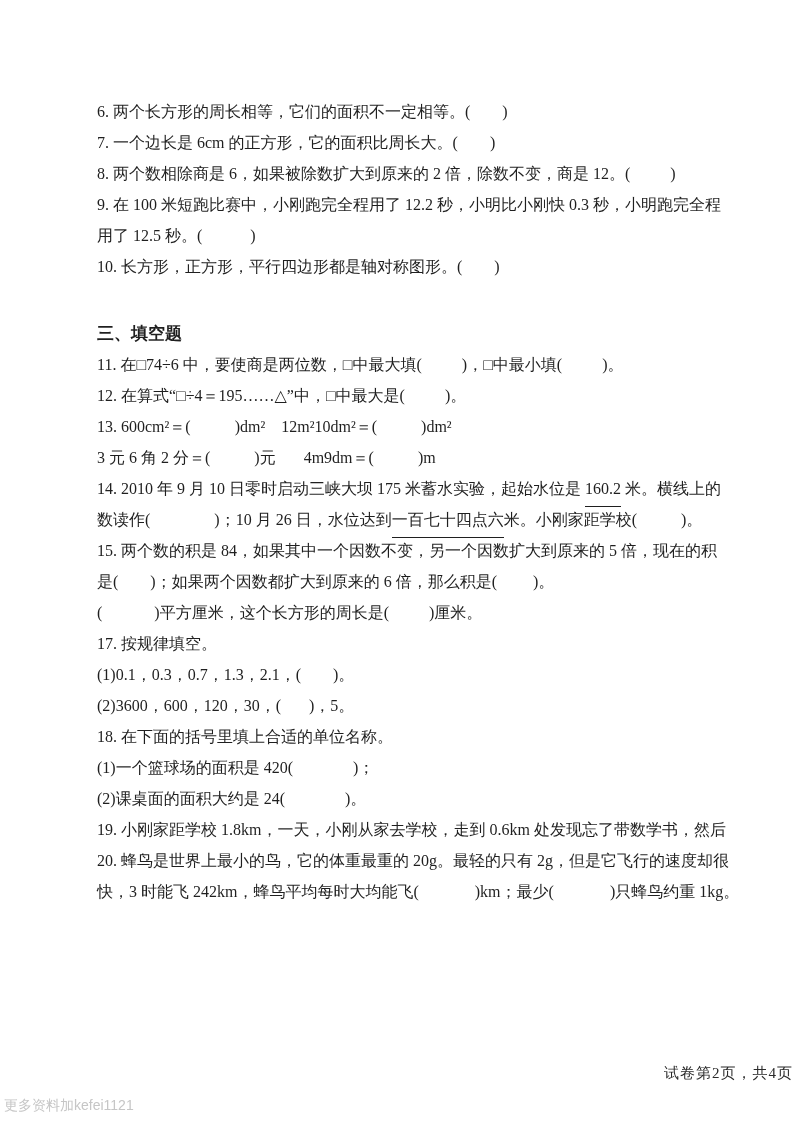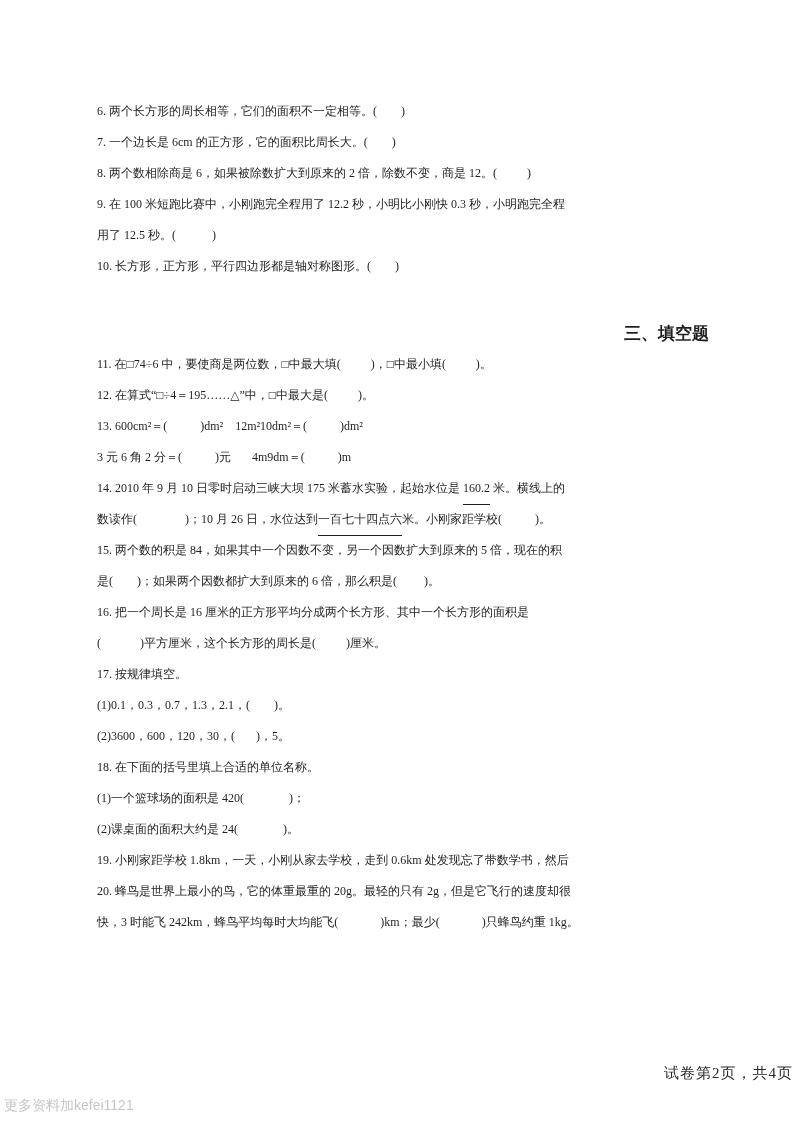--- a/index.html
+++ b/index.html
@@ -18,29 +18,28 @@
   }
   .content {
     position: absolute;
     top: 96px;
     left: 97px;
     width: 612px;
   }
   .line {
     height: 31px;
     line-height: 31px;
-    font-size: 12px;
+    font-size: 16px;
     white-space: pre;
     color: #1f1f1f;
   }
   .heading {
     font-weight: bold;
     font-size: 17px;
     margin-top: 36px;
-    text-align: right;
   }
   .u {
     border-bottom: 1px solid #1f1f1f;
     padding-bottom: 9px;
   }
   .footer {
     position: absolute;
     top: 1062px;
     left: 0;
     width: 100%;
@@ -78,21 +77,20 @@
     <div class="line">11. 在□74÷6 中，要使商是两位数，□中最大填(          )，□中最小填(          )。</div>
     <div class="line">12. 在算式“□÷4＝195……△”中，□中最大是(          )。</div>
     <div class="line">13. 600cm²＝(           )dm²    12m²10dm²＝(           )dm²</div>
     <div class="line">3 元 6 角 2 分＝(           )元       4m9dm＝(           )m</div>
 
     <div class="line"><span>14. 2010 年 9 月 10 日零时启动三峡大坝 175 米蓄水实验，起始水位是 </span><span class="u">160.2</span><span> 米。横线上的</span></div>
     <div class="line"><span>数读作(                )；10 月 26 日，水位达到</span><span class="u">一百七十四点六</span><span>米。小刚家距学校(           )。</span></div>
 
     <div class="line">15. 两个数的积是 84，如果其中一个因数不变，另一个因数扩大到原来的 5 倍，现在的积</div>
     <div class="line">是(        )；如果两个因数都扩大到原来的 6 倍，那么积是(         )。</div>
-    <div class="line">16. 把一个周长是 16 厘米的正方形平均分成两个长方形、其中一个长方形的面积是</div>
     <div class="line">(             )平方厘米，这个长方形的周长是(          )厘米。</div>
     <div class="line">17. 按规律填空。</div>
     <div class="line">(1)0.1，0.3，0.7，1.3，2.1，(        )。</div>
     <div class="line">(2)3600，600，120，30，(       )，5。</div>
     <div class="line">18. 在下面的括号里填上合适的单位名称。</div>
     <div class="line">(1)一个篮球场的面积是 420(               )；</div>
     <div class="line">(2)课桌面的面积大约是 24(               )。</div>
     <div class="line">19. 小刚家距学校 1.8km，一天，小刚从家去学校，走到 0.6km 处发现忘了带数学书，然后</div>
     <div class="line">20. 蜂鸟是世界上最小的鸟，它的体重最重的 20g。最轻的只有 2g，但是它飞行的速度却很</div>
     <div class="line">快，3 时能飞 242km，蜂鸟平均每时大均能飞(              )km；最少(              )只蜂鸟约重 1kg。</div>

